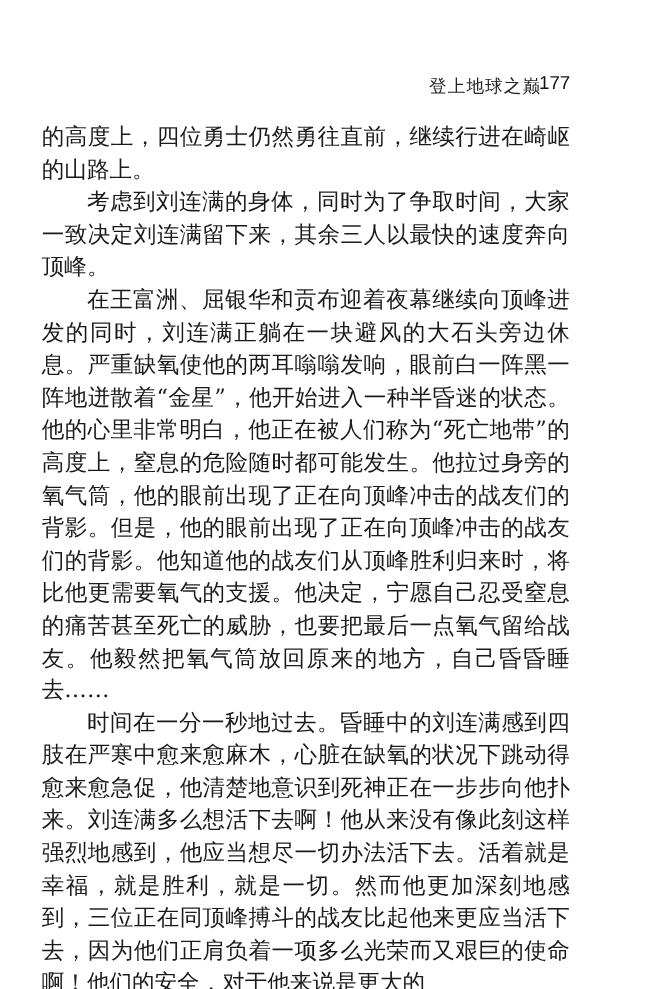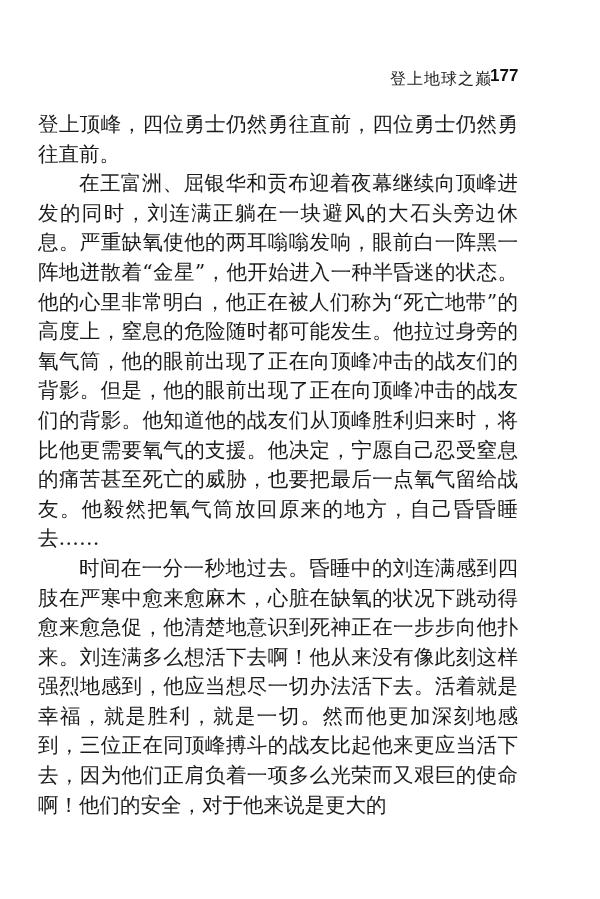--- a/index.html
+++ b/index.html
@@ -1,28 +1,29 @@
 <!DOCTYPE html>
 <html><head>
 <meta charset="utf-8">
 <style>
   html, body { margin: 0; padding: 0; }
   body { width: 600px; height: 899px; background: #ffffff; position: relative; overflow: hidden; }
   .header { position: absolute; top: 66px; left: 380px; width: 150px; height: 28px; }
   .running-title { position: absolute; left: 10px; top: 3px; font-family: "DejaVu Serif", serif; font-size: 16px; color: #222; letter-spacing: 1px; }
-  .page-number { position: absolute; left: 110px; top: 0px; font-family: "Liberation Sans", sans-serif; font-weight: bold; font-size: 17px; color: #111; }
+  .page-number { position: absolute; left: 110px; top: 0px; font-family: "Liberation Sans", sans-serif; font-weight: normal; font-size: 17px; color: #111; }
   .body-text { position: absolute; top: 110px; left: 38px; width: 480px; font-family: "DejaVu Serif", serif; font-size: 20.5px; line-height: 29.6px; color: #1a1a1a; }
   .body-text p { margin: 0; text-align: justify; text-align-last: left; }
   .body-text p.indent { text-indent: 2em; }
 </style>
 </head>
 <body>
 
 <div class="header">
   <span class="running-title">登上地球之巅</span>
   <span class="page-number">177</span>
 </div>
 
 <div class="body-text">
-  <p>登上顶峰，四位勇士仍然勇往直前，四位勇士仍然勇往直前。</p>
+  <p>的高度上，四位勇士仍然勇往直前，继续行进在崎岖的山路上。</p>
+  <p class="indent">考虑到刘连满的身体，同时为了争取时间，大家一致决定刘连满留下来，其余三人以最快的速度奔向顶峰。</p>
   <p class="indent">在王富洲、屈银华和贡布迎着夜幕继续向顶峰进发的同时，刘连满正躺在一块避风的大石头旁边休息。严重缺氧使他的两耳嗡嗡发响，眼前白一阵黑一阵地迸散着“金星”，他开始进入一种半昏迷的状态。他的心里非常明白，他正在被人们称为“死亡地带”的高度上，窒息的危险随时都可能发生。他拉过身旁的氧气筒，他的眼前出现了正在向顶峰冲击的战友们的背影。但是，他的眼前出现了正在向顶峰冲击的战友们的背影。他知道他的战友们从顶峰胜利归来时，将比他更需要氧气的支援。他决定，宁愿自己忍受窒息的痛苦甚至死亡的威胁，也要把最后一点氧气留给战友。他毅然把氧气筒放回原来的地方，自己昏昏睡去……</p>
   <p class="indent">时间在一分一秒地过去。昏睡中的刘连满感到四肢在严寒中愈来愈麻木，心脏在缺氧的状况下跳动得愈来愈急促，他清楚地意识到死神正在一步步向他扑来。刘连满多么想活下去啊！他从来没有像此刻这样强烈地感到，他应当想尽一切办法活下去。活着就是幸福，就是胜利，就是一切。然而他更加深刻地感到，三位正在同顶峰搏斗的战友比起他来更应当活下去，因为他们正肩负着一项多么光荣而又艰巨的使命啊！他们的安全，对于他来说是更大的</p>
 </div>
 
 </body></html>

